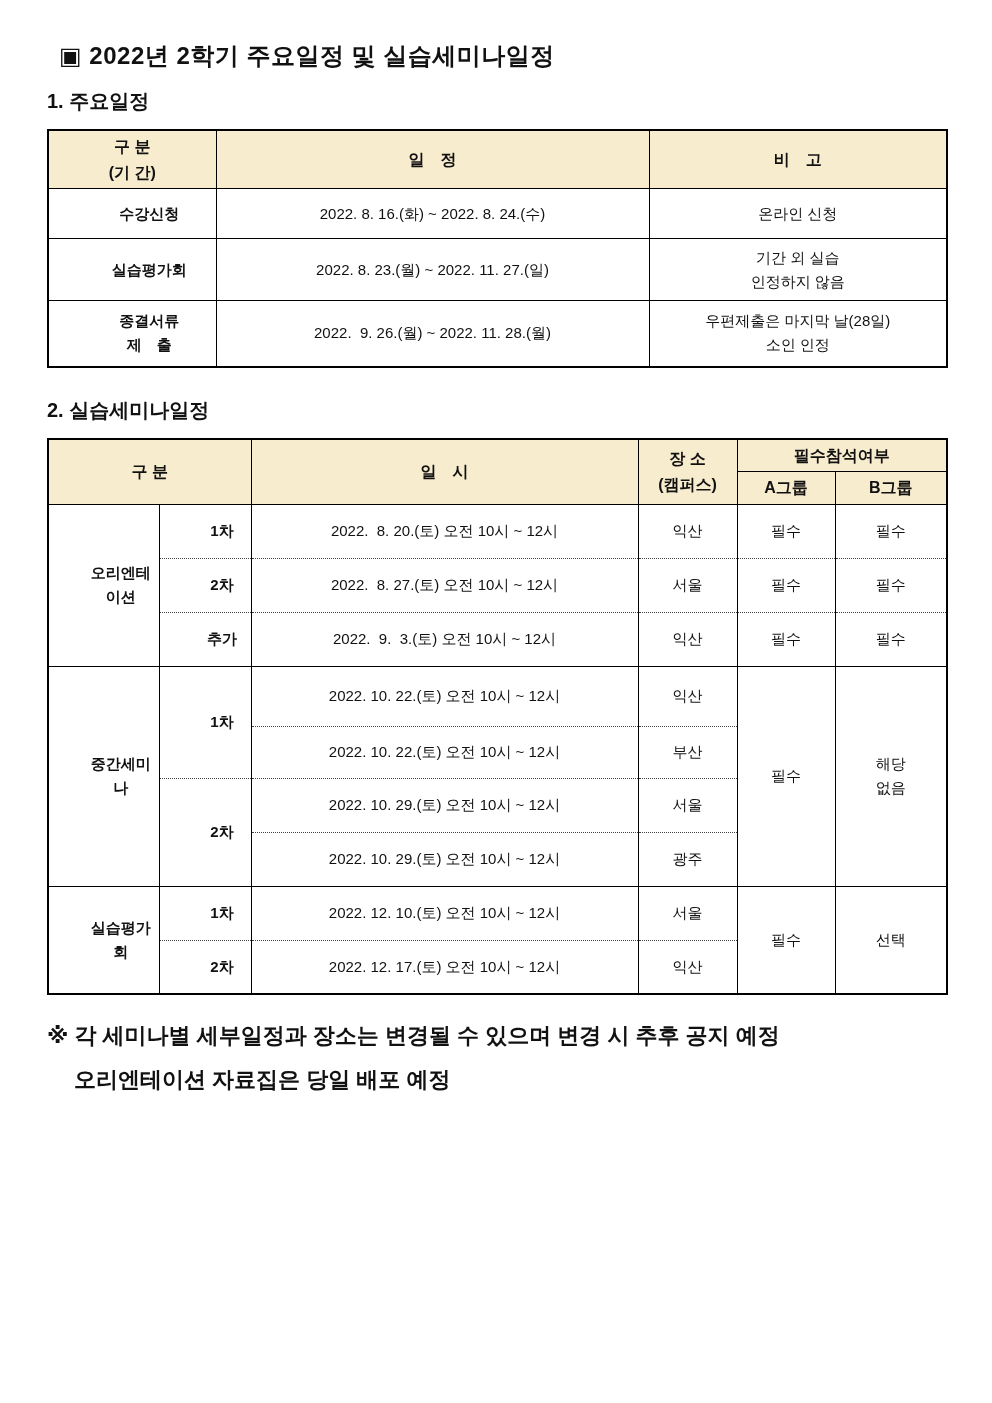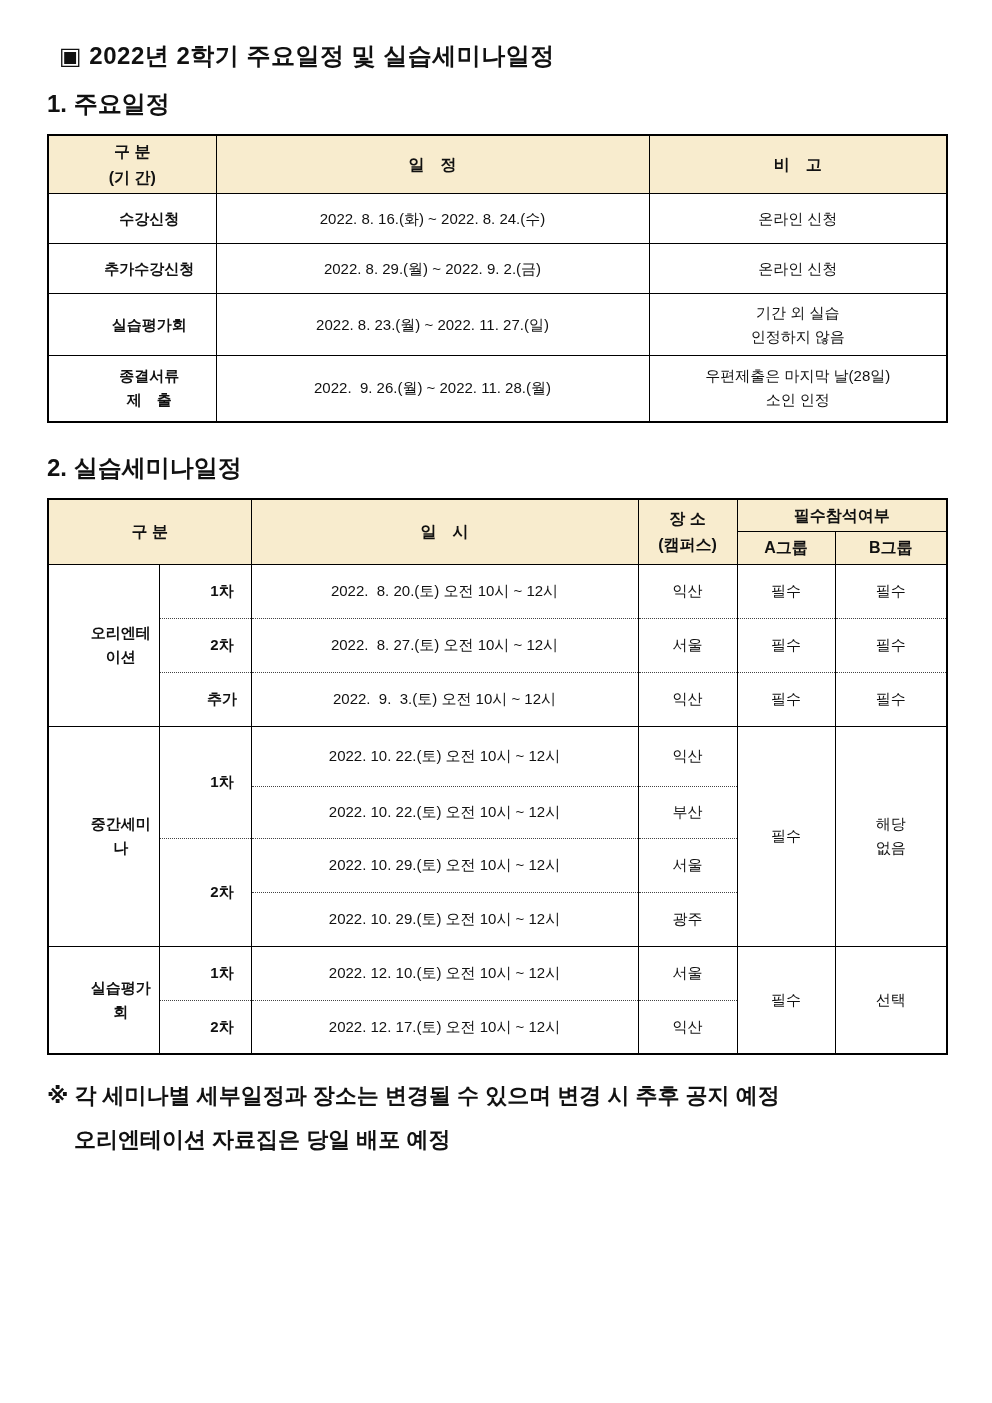--- a/index.html
+++ b/index.html
@@ -7,21 +7,21 @@
     width:992px;height:1403px;background:#ffffff;color:#111;
     font-family:"Liberation Sans","DejaVu Sans",sans-serif;
     -webkit-font-smoothing:antialiased;
   }
   .page{padding:40px 46px 0 47px;box-sizing:border-box;}
   .doc-title{
     font-size:24px;font-weight:bold;letter-spacing:.5px;
     margin:0 0 16px 12px;white-space:pre-wrap;
   }
   .section-heading{
-    font-size:24px;font-weight:600;margin:0 0 14px 0;white-space:pre-wrap;
+    font-size:20px;font-weight:600;margin:0 0 14px 0;white-space:pre-wrap;
   }
   table{
     border-collapse:collapse;table-layout:fixed;width:899px;
     border:2px solid #000;
   }
   th,td{
     border-left:1px solid #000;border-right:1px solid #000;
     border-top:1px solid #000;border-bottom:none;
     text-align:center;vertical-align:middle;
     font-size:15px;line-height:1.6;padding:3px 6px;
@@ -69,25 +69,20 @@
         <th>구 분
 (기 간)</th>
         <th>일 정</th>
         <th>비 고</th>
       </tr>
     </thead>
     <tbody>
       <tr class="r">
         <td class="bold">수강신청</td>
         <td>2022. 8. 16.(화) ~ 2022. 8. 24.(수)</td>
-        <td>온라인 신청</td>
-      </tr>
-      <tr class="r">
-        <td class="bold">추가수강신청</td>
-        <td>2022. 8. 29.(월) ~ 2022. 9. 2.(금)</td>
         <td>온라인 신청</td>
       </tr>
       <tr class="r4">
         <td class="bold">실습평가회</td>
         <td>2022. 8. 23.(월) ~ 2022. 11. 27.(일)</td>
         <td>기간 외 실습
 인정하지 않음</td>
       </tr>
       <tr class="r5">
         <td class="bold">종결서류

